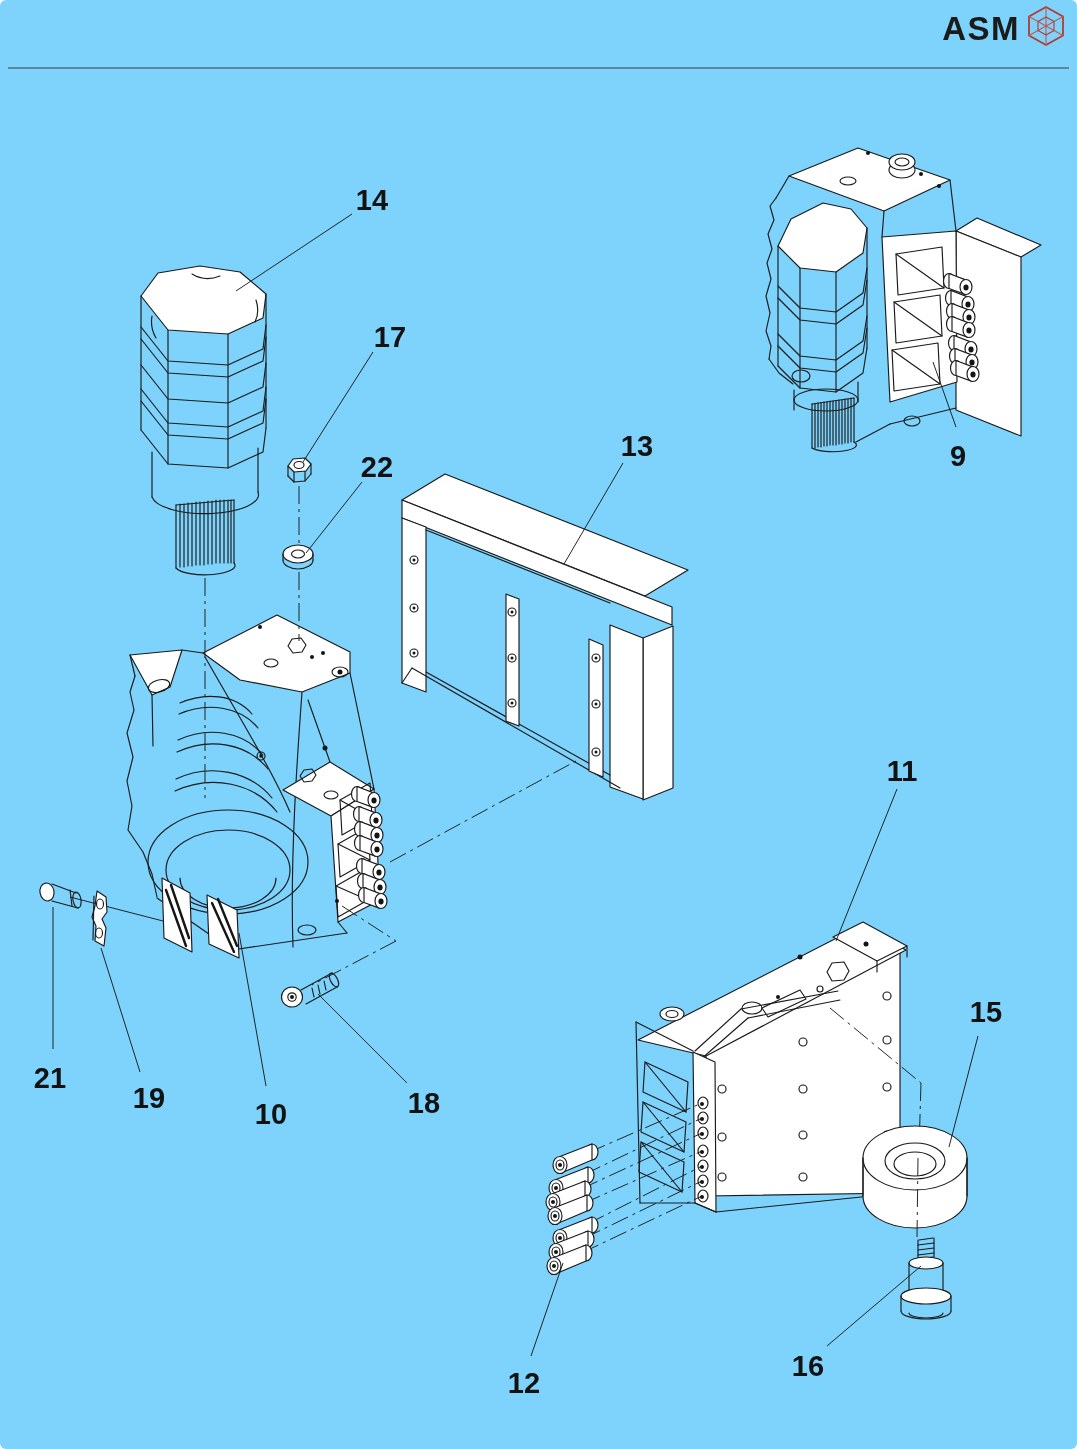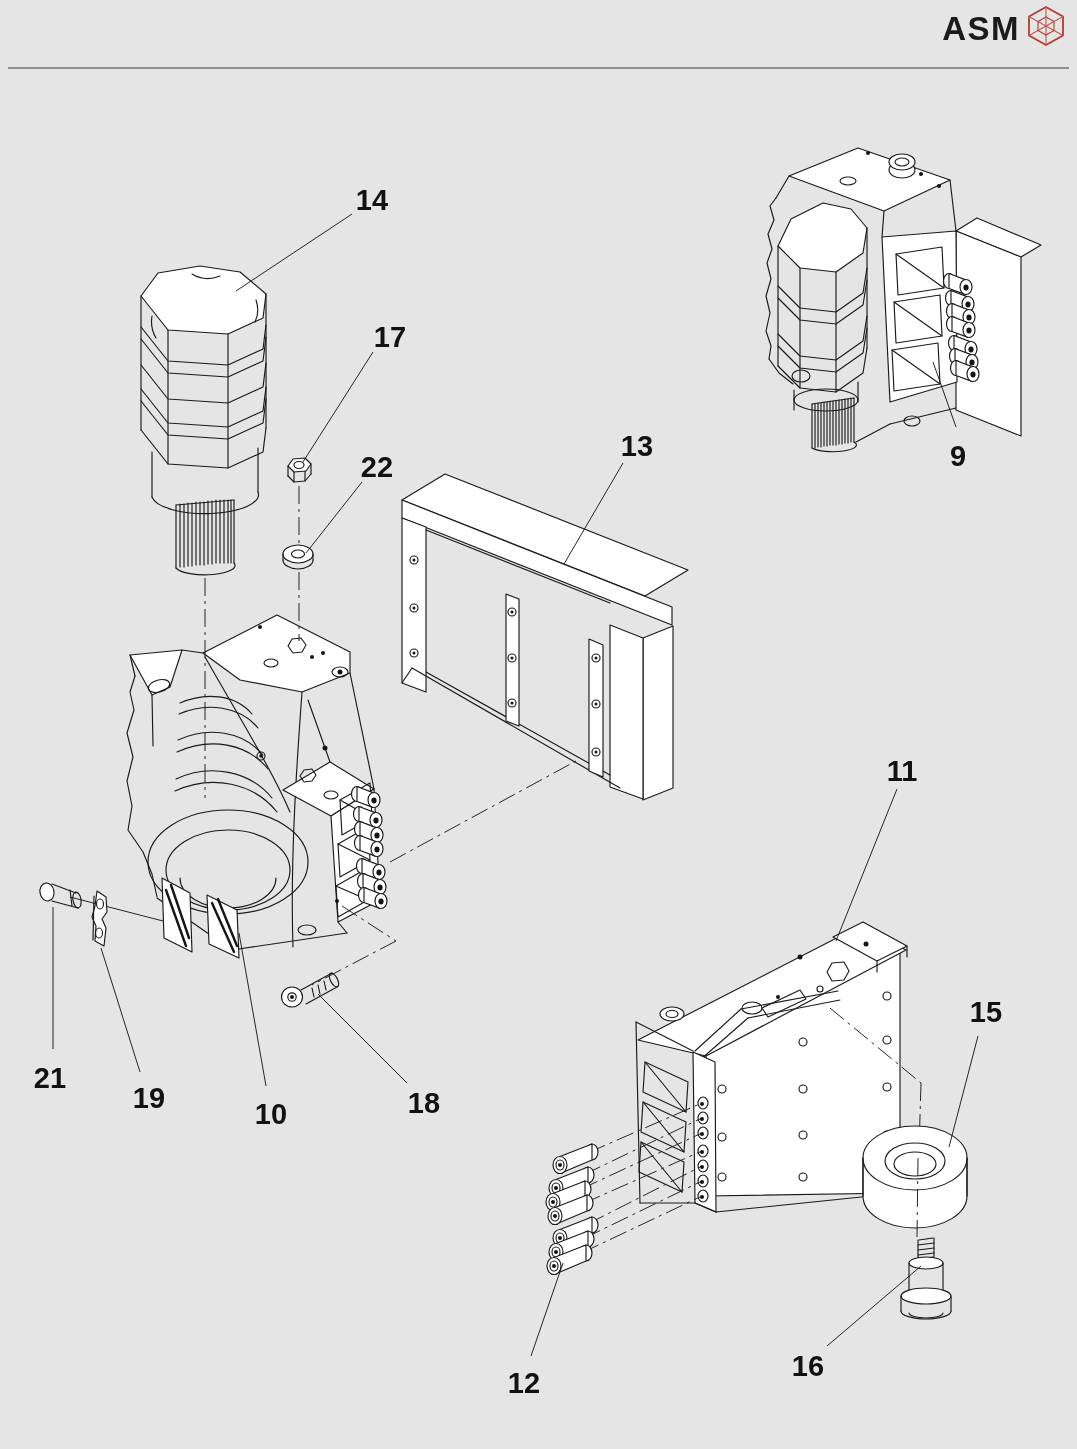--- a/index.html
+++ b/index.html
@@ -1,17 +1,17 @@
 <!DOCTYPE html>
 <html><head>
 <meta charset="utf-8">
 <style>
   html,body{margin:0;padding:0;background:#ffffff;}
-  .page{position:relative;width:1077px;height:1449px;background:#e5e5e5;overflow:hidden;
-        font-family:"Liberation Sans",sans-serif;}
+  .page{position:relative;width:1077px;height:1449px;background:#7dd3fc;overflow:hidden;
+        font-family:"Liberation Sans",sans-serif;border-radius:6px;}
   svg{display:block}
   .ln{fill:none;stroke:#1a1a1a;stroke-width:1.15;stroke-linejoin:round;stroke-linecap:round}
   .fw{fill:#ffffff;stroke:#1a1a1a;stroke-width:1.15;stroke-linejoin:round}
   .dk{fill:#141414;stroke:none}
   .th{stroke:#161616;stroke-width:2.4;stroke-linecap:round}
   .dd{fill:none;stroke:#1a1a1a;stroke-width:.95;stroke-dasharray:18 5 3 5}
   .ldr{stroke:#1a1a1a;stroke-width:.95}
   #callouts text{font:700 29px "Liberation Sans",sans-serif;fill:#121212;text-anchor:middle}
   .brand{font:700 33px "Liberation Sans",sans-serif;fill:#1b1b1b;letter-spacing:1.5px;text-anchor:end}
 </style>

